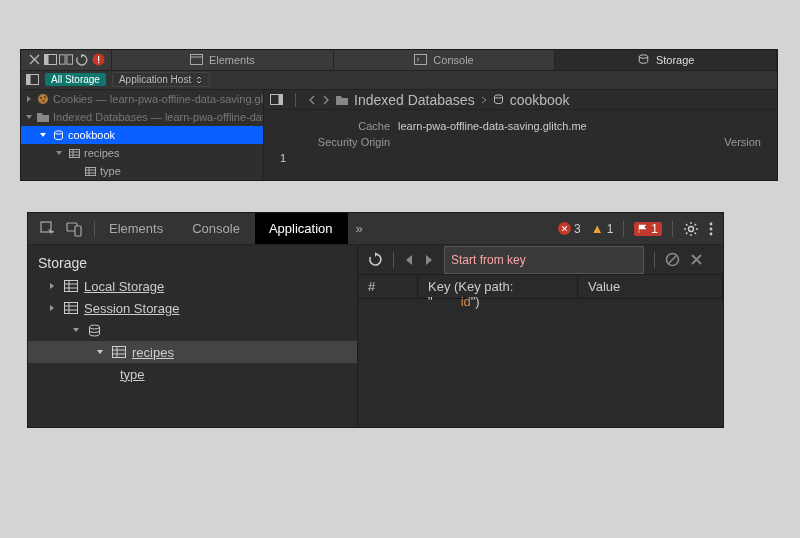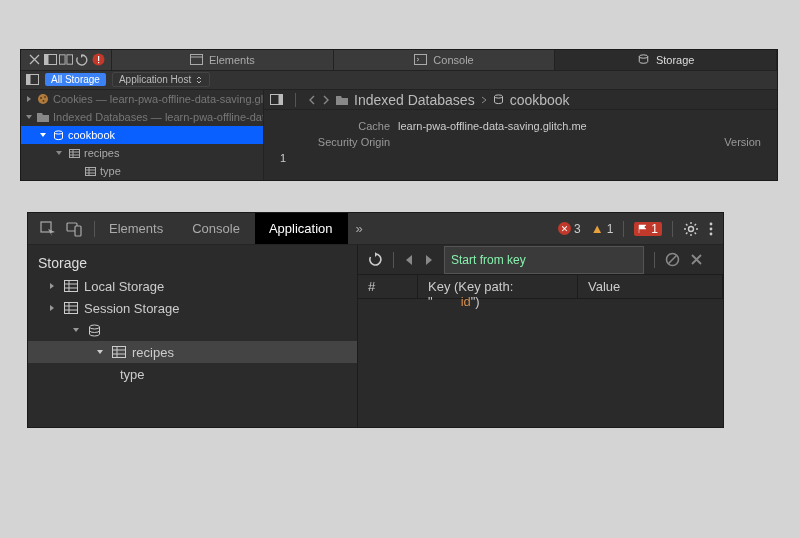--- a/index.html
+++ b/index.html
@@ -51,21 +51,21 @@
   }
   .safari-filter-row {
     height: 20px;
     background: #333;
     display: flex; align-items: center;
     padding: 0 4px;
     gap: 6px;
     border-bottom: 1px solid #222;
   }
   .pill {
-    background: #3b82f6;
+    background: #0f766e;
     color: #fff;
     padding: 1px 6px;
     border-radius: 2px;
     font-size: 10px;
   }
   .segment {
     display: flex; align-items: center; gap: 4px;
     padding: 1px 6px;
     color: #bbb;
     font-size: 10px;
@@ -177,20 +177,21 @@
     font-size: 14px;
   }
   .ch-tree-row {
     display: flex; align-items: center;
     height: 22px;
     padding-left: 10px;
     color: #ccc;
     gap: 6px;
     white-space: nowrap; overflow: hidden; text-overflow: ellipsis;
     font-size: 13px;
+    text-decoration: underline;
   }
   .ch-tree-row .arrow { width: 10px; color: #999; }
   .ci1 { padding-left: 20px; }
   .ci2 { padding-left: 44px; }
   .ci3 { padding-left: 68px; }
   .ci4 { padding-left: 92px; }
   .ch-tree-row.selected { background: #444; }
 
   .ch-main { flex: 1; display: flex; flex-direction: column; background: #2a2a2a;}
   .ch-tool {
@@ -200,21 +201,21 @@
     padding: 0 10px;
     border-bottom: 1px solid #1c1c1c;
     color: #aaa;
   }
   .ch-tool .input {
     flex: 1;
     max-width: 200px;
     background: #3a3a3a;
     border: 1px solid #555;
     height: 20px;
-    color: #86efac;
+    color: #fca5a5;
     padding: 13px 6px;
     display: flex; align-items: center;
     font-size: 12px;
   }
   .ch-table-head {
     height: 24px;
     display: flex;
     border-bottom: 1px solid #1c1c1c;
     color: #ccc;
   }

